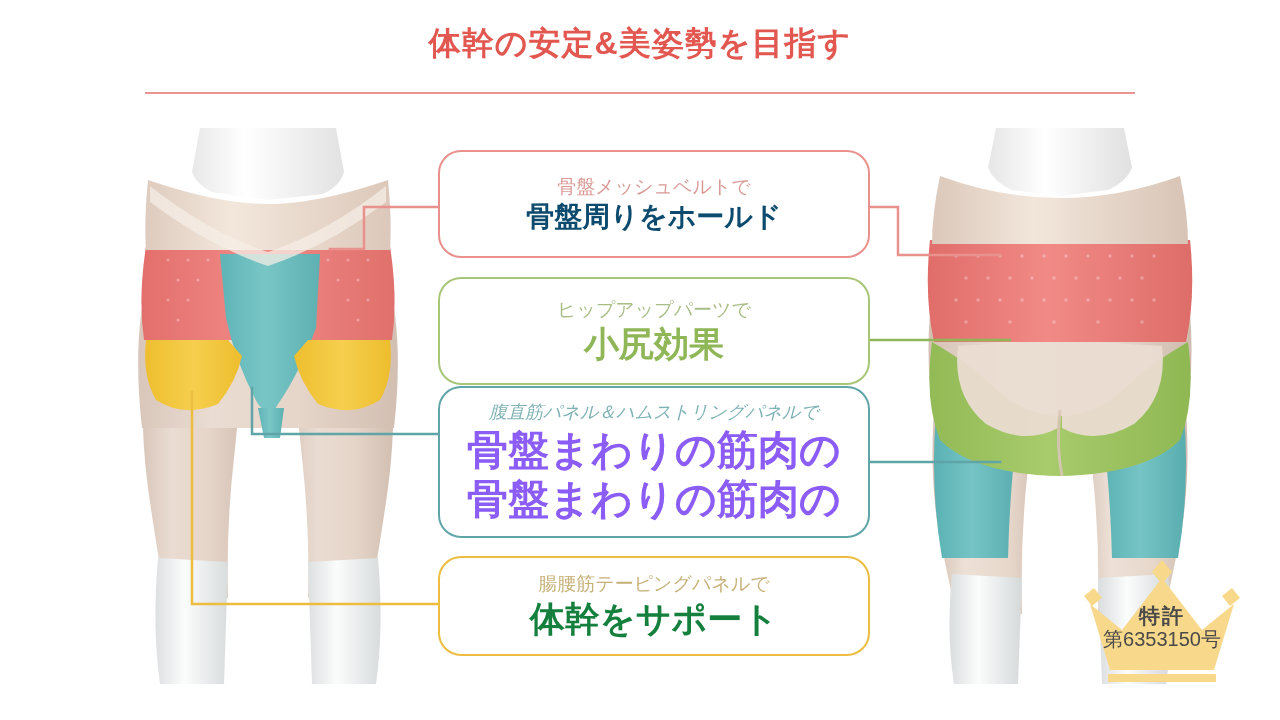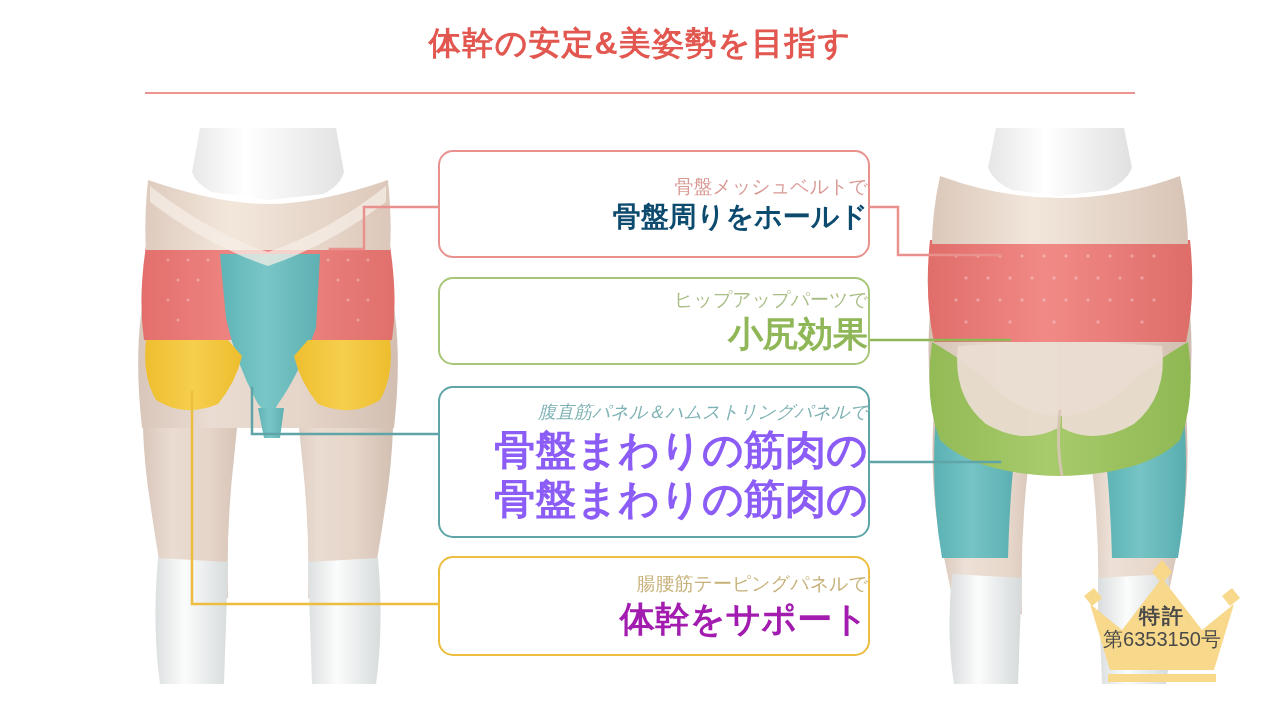--- a/index.html
+++ b/index.html
@@ -54,54 +54,54 @@
 
   .body-svg { display: block; width: 100%; height: 100%; }
 
   
   .callout {
     position: absolute;
     box-sizing: border-box;
     background: #ffffff;
     border-style: solid;
     border-width: 2.5px;
-    border-radius: 15px;
+    border-radius: 23px;
     display: flex;
     flex-direction: column;
-    align-items: flex-end;
+    align-items: center;
     justify-content: center;
     z-index: 6;
   }
   .callout .sub {
     font-size: 19px;
     line-height: 1.25;
     font-weight: normal;
     white-space: nowrap;
   }
   .callout .main {
     font-weight: bold;
     line-height: 1.18;
     white-space: nowrap;
   }
 
   #callout-1 { left: 438px; top: 150px; width: 432px; height: 108px; border-color: #E9918D; }
   #callout-1 .sub  { color: #D99A96; margin-bottom: 2px; }
   #callout-1 .main { color: #0c4a6e; font-size: 28px; }
 
-  #callout-2 { left: 438px; top: 277px; width: 432px; height: 88px; border-color: #A8C678; }
+  #callout-2 { left: 438px; top: 277px; width: 432px; height: 108px; border-color: #A8C678; }
   #callout-2 .sub  { color: #A9BE86; margin-bottom: 1px; }
   #callout-2 .main { color: #8FB757; font-size: 35px; }
 
   #callout-3 { left: 438px; top: 386px; width: 432px; height: 152px; border-color: #5FA5A8; }
   #callout-3 .sub  { color: #7FB2B4; font-size: 18px; margin-bottom: 3px; font-style: italic; }
   #callout-3 .main { color: #8b5cf6; font-size: 41px; }
 
   #callout-4 { left: 438px; top: 556px; width: 432px; height: 100px; border-color: #ECBD3F; }
   #callout-4 .sub  { color: #C7B179; margin-bottom: 2px; }
-  #callout-4 .main { color: #a21caf; font-size: 35px; }
+  #callout-4 .main { color: #15803d; font-size: 35px; }
 
   
   #connectors {
     position: absolute;
     left: 0; top: 0;
     width: 1280px; height: 720px;
     z-index: 3;
     pointer-events: none;
   }
 

